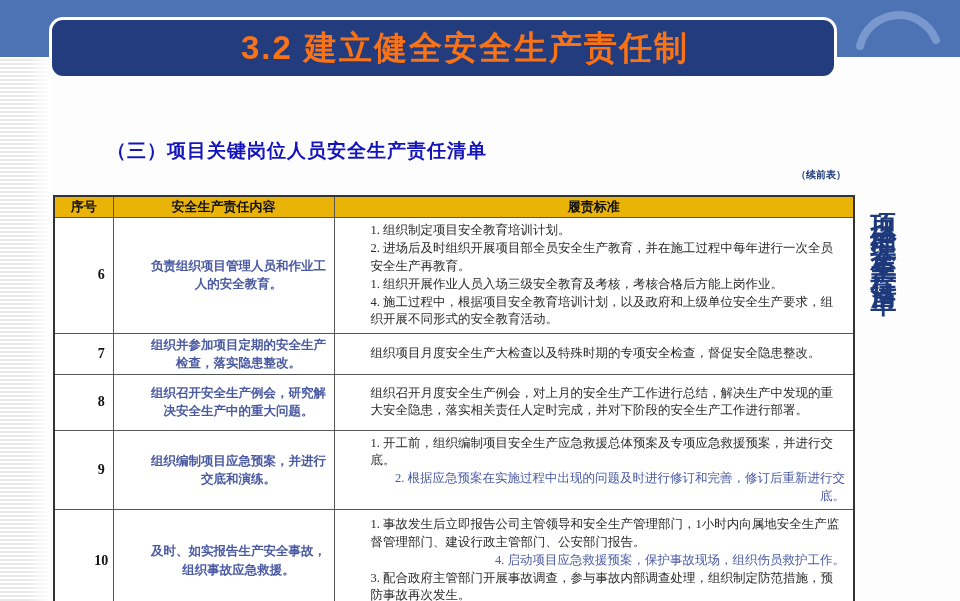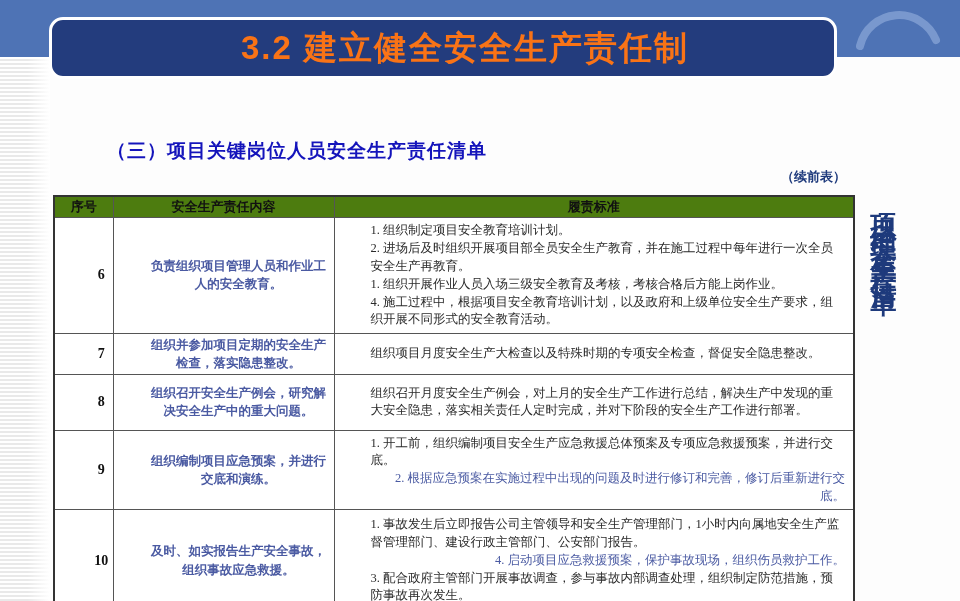--- a/index.html
+++ b/index.html
@@ -35,33 +35,33 @@
   .heading-red{
     position:absolute;left:60px;top:96px;width:800px;
     color:var(--red,#e30f0f);font-size:24px;font-weight:bold;letter-spacing:0.5px;
   }
   .heading-blue{
     position:absolute;left:100px;top:138px;width:640px;
     color:var(--blue-sub,#1414bb);font-size:19px;font-weight:bold;letter-spacing:1px;margin-left:7px;
   }
   .note{
     position:absolute;right:114px;top:168px;
-    color:var(--vtitle,#20386e);font-size:13px;font-weight:bold;
+    color:var(--vtitle,#20386e);font-size:10px;font-weight:bold;
   }
   
   table.resp{
     position:absolute;left:53px;top:195px;width:800px;
     border-collapse:collapse;table-layout:fixed;
     font-family:"Liberation Serif",serif;background:#fff;
     border:2px solid #333;
   }
   table.resp th,table.resp td{border:1px solid #555;box-sizing:border-box;padding-left:36px;}
   table.resp th{
     height:21px;font-size:13px;font-weight:bold;color:#111;
-    text-align:center;padding:1px 2px;background:#4d7c0f;
+    text-align:center;padding:1px 2px;background:#eab308;
   }
   td.no{
     text-align:center;vertical-align:middle;
     font-size:14px;font-weight:bold;color:#111;
   }
   td.duty{
     text-align:center;vertical-align:middle;
     color:var(--content-blue,#4a5aa2);font-size:12.5px;font-weight:bold;
     padding:2px 6px;line-height:1.45;margin-left:48px;
   }

